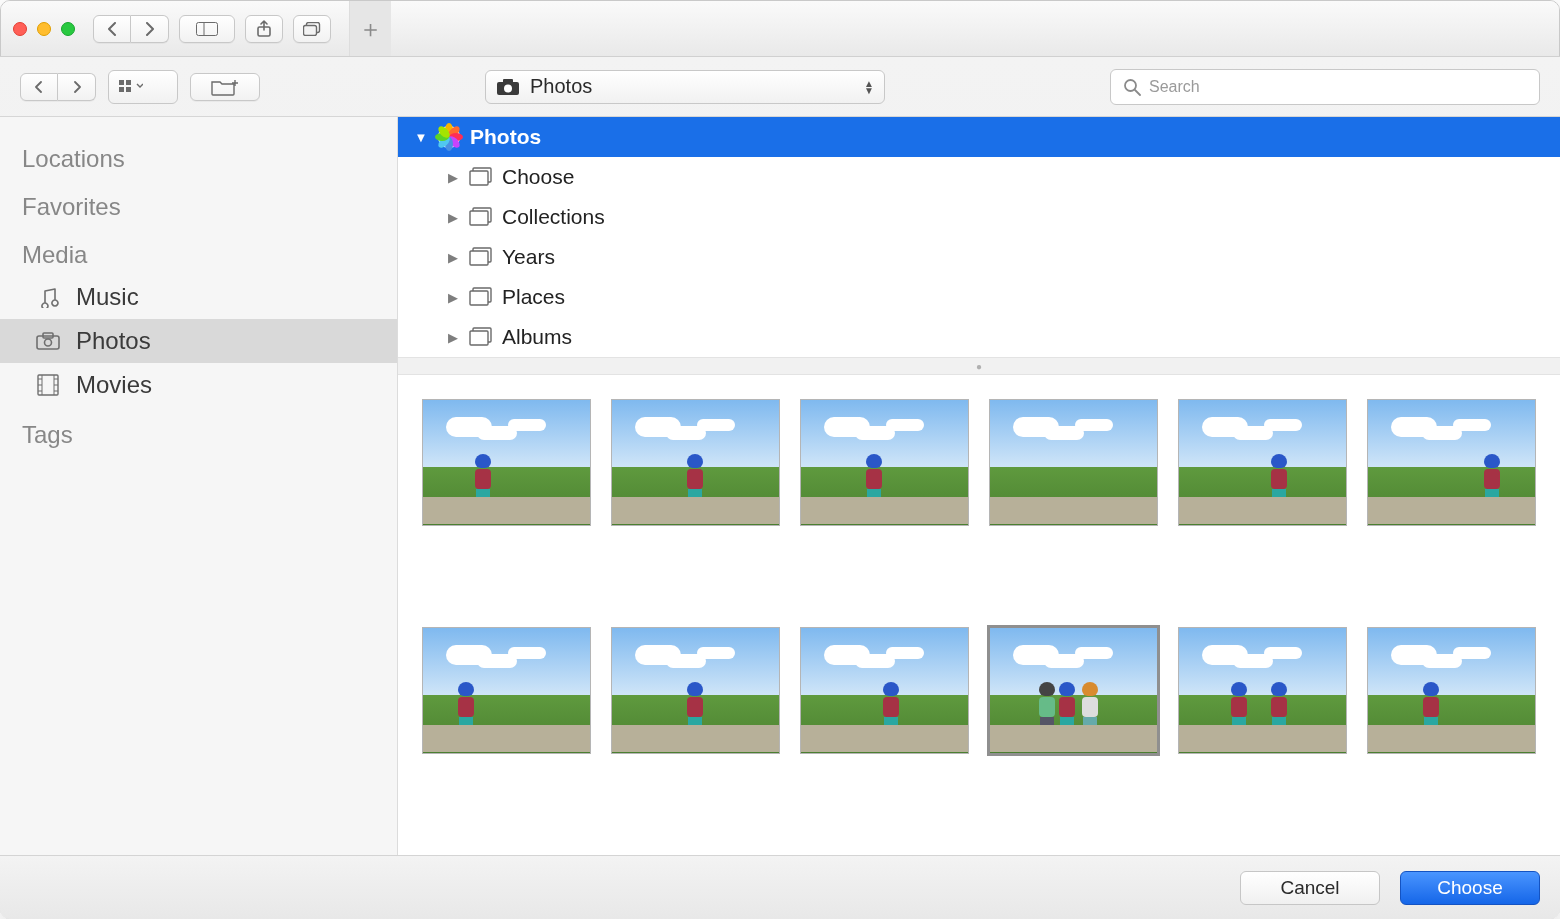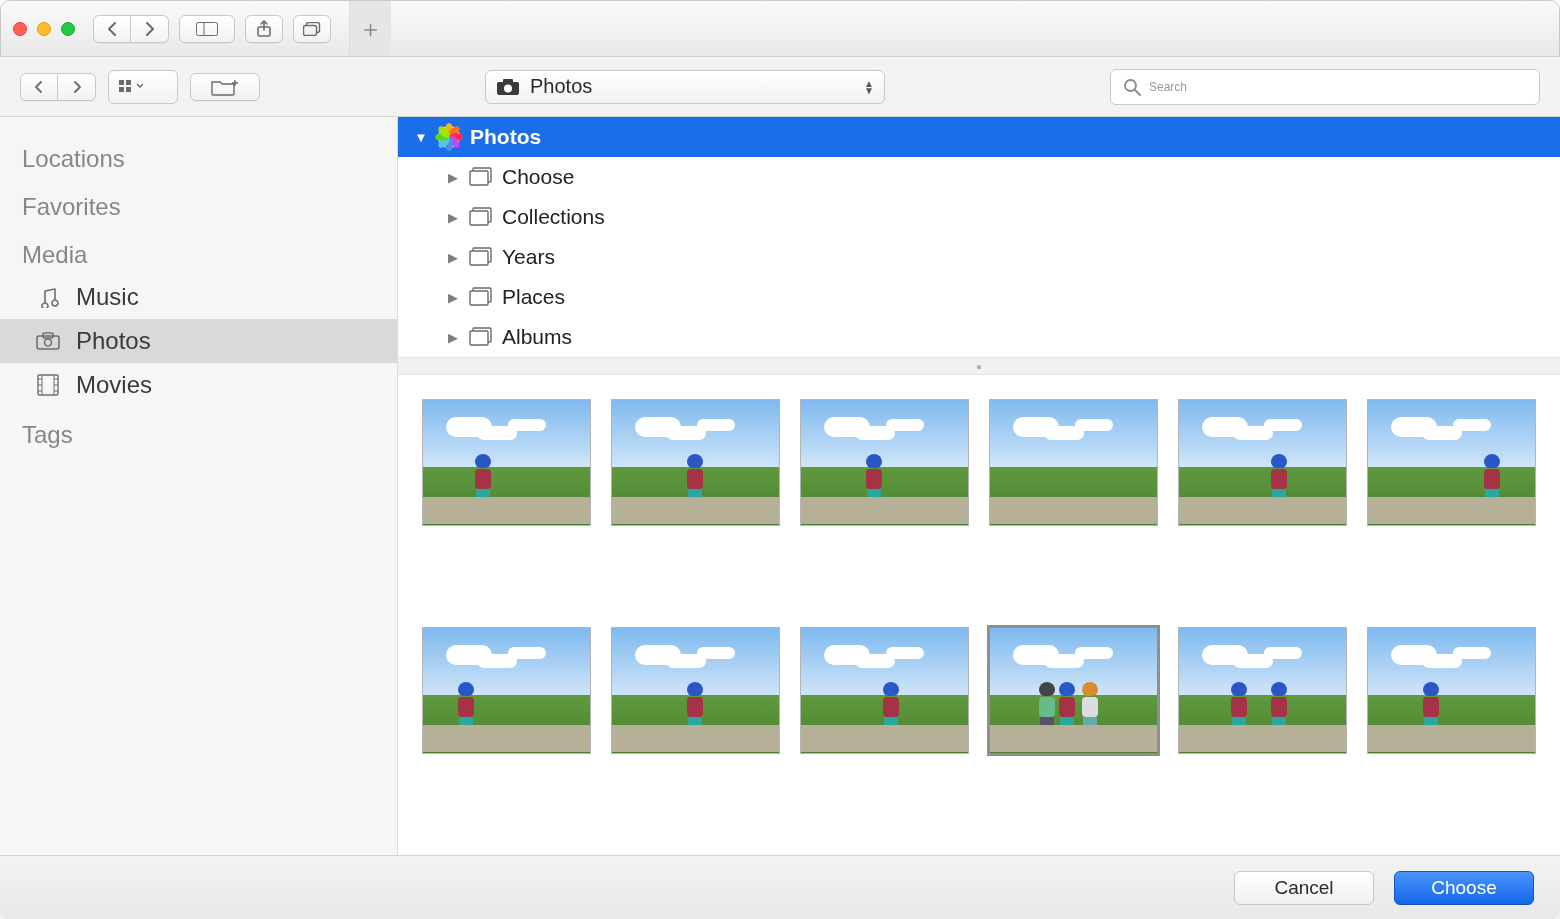--- a/index.html
+++ b/index.html
@@ -82,21 +82,21 @@
     border:1px solid #c8c8c8;border-radius:6px;
     background:linear-gradient(#ffffff,#f1f1f1);
     display:inline-flex;align-items:center;
     padding:0 10px;gap:10px;
     font-size:20px;color:#2a2a2a;position:relative;
   }
   .popup .updown{margin-left:auto;padding-left:20px;color:#555;display:flex;flex-direction:column;line-height:7px;font-size:10px;}
   .searchbox{
     height:36px;border:1px solid #c8c8c8;border-radius:6px;
     background:#fff;display:inline-flex;align-items:center;
-    padding:0 12px;gap:8px;color:#9a9a9a;font-size:12px;
+    padding:0 12px;gap:8px;color:#9a9a9a;font-size:16px;
   }
   .searchbox span.mag{color:#8a8a8a;}
   .sheet-body{
     flex:1;display:flex;min-height:0;
     background:#fff;
   }
   .sidebar{
     width:398px;
     background:#f6f6f6;
     border-right:1px solid #dcdcdc;
@@ -154,21 +154,21 @@
   .thumb .sky{position:absolute;left:0;right:0;top:0;height:54%;background:linear-gradient(#7fb9ef,#cfe5f8);}
   .thumb .cloud{position:absolute;width:46px;height:20px;background:#fff;border-radius:20px;top:14%;left:14%;box-shadow:28px 6px 0 -3px #fff,58px -2px 0 -4px #fff;}
   .thumb .person{position:absolute;bottom:18%;width:20px;height:48px;}
   .thumb .person .helmet{width:16px;height:14px;background:#2a57c8;border-radius:8px 8px 6px 6px;margin:0 auto;}
   .thumb .person .body{width:16px;height:20px;background:#a63245;margin:1px auto 0;border-radius:4px;}
   .thumb .person .legs{width:14px;height:14px;background:#2aa7a1;margin:0 auto;}
   .footer{
     height:64px;border-top:1px solid #d4d4d4;
     background:linear-gradient(#f3f3f3,#e8e8e8);
     display:flex;align-items:center;justify-content:flex-end;
-    gap:20px;padding:0 26px;
+    gap:20px;padding:0 20px;
     border-radius:0 0 10px 10px;
   }
   .push-btn{
     height:34px;min-width:140px;padding:0 22px;
     border:1px solid #c6c6c6;border-radius:6px;
     background:linear-gradient(#ffffff,#f0f0f0);
     font-size:19px;color:#2a2a2a;
     display:inline-flex;align-items:center;justify-content:center;
   }
   .push-btn.primary{

